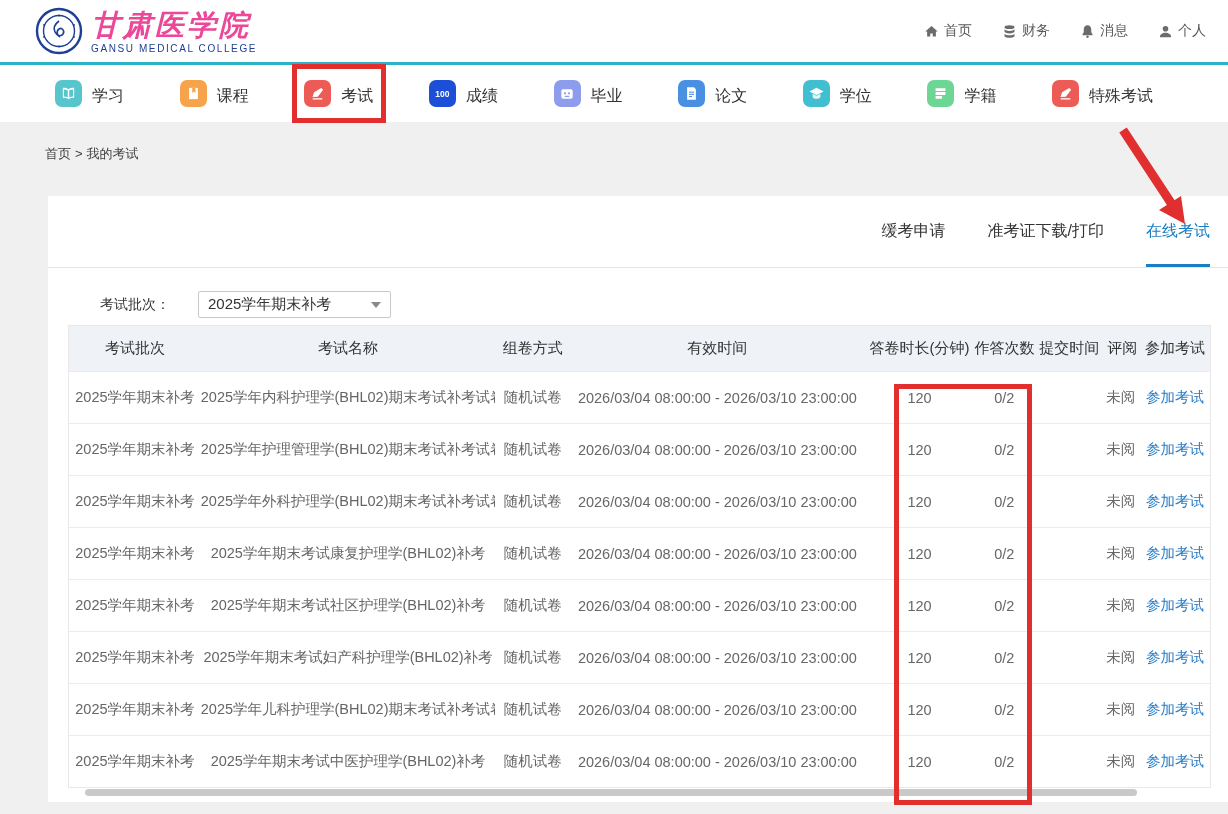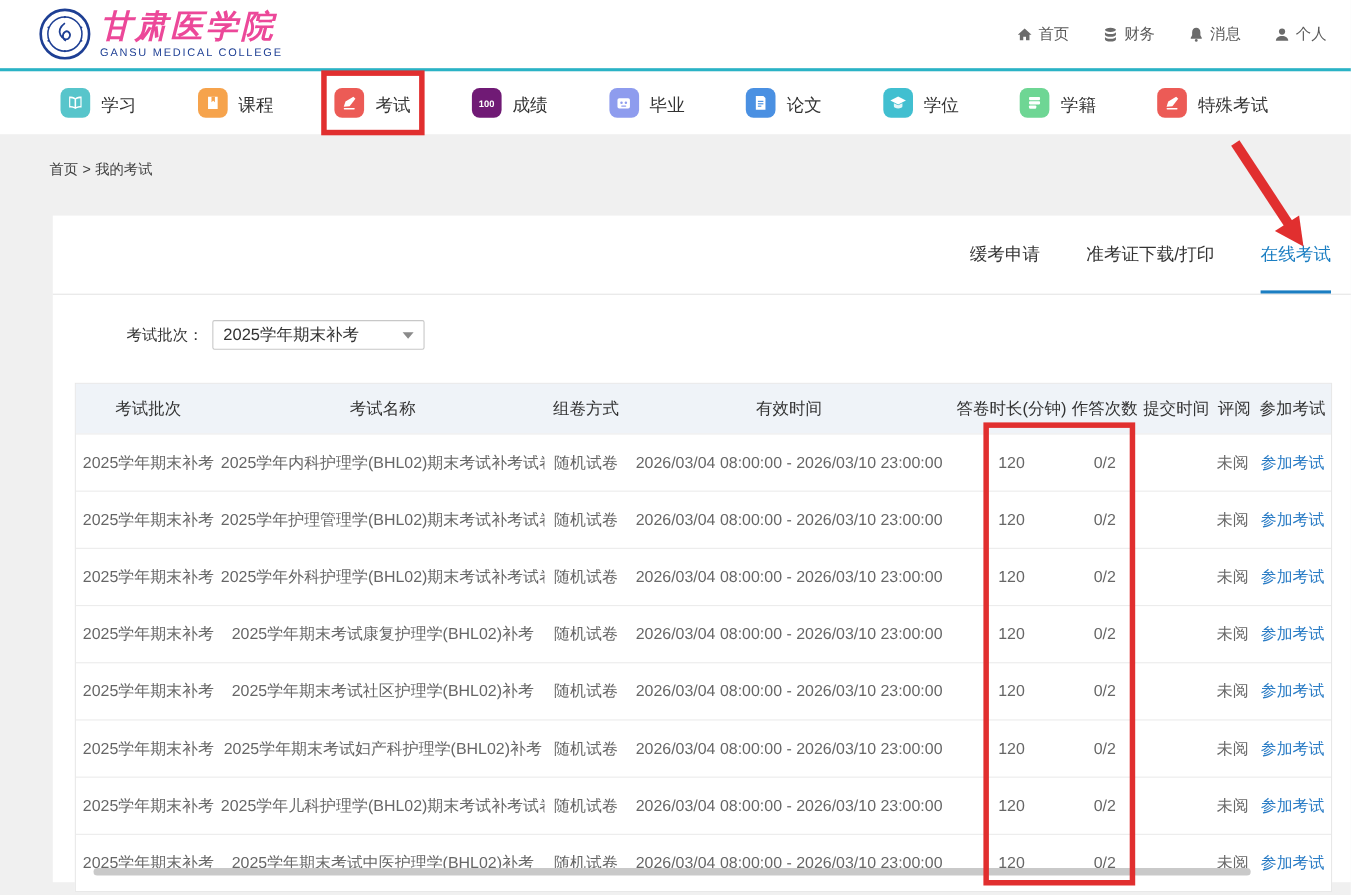--- a/index.html
+++ b/index.html
@@ -32,28 +32,28 @@
   
   .breadcrumb{position:absolute;left:45px;top:145px;font-size:13px;color:#404040;}
   .breadcrumb span{margin:0 4px;}
   
   .card{position:absolute;left:48px;top:196px;width:1180px;height:606px;background:#fff;}
   .tab-row{position:absolute;right:18px;top:0;height:71px;display:flex;align-items:center;gap:42px;}
   .tab{font-size:16px;color:#333;cursor:pointer;height:71px;display:flex;align-items:center;box-sizing:border-box;}
   .tab.active{color:#1b7ec2;border-bottom:3px solid #1b7ec2;padding-top:3px;}
   .tab-border{position:absolute;left:0;top:71px;width:1180px;height:1px;background:#e5e5e5;}
   
-  .filter-row{position:absolute;left:67px;top:95px;display:flex;align-items:center;}
+  .filter-row{position:absolute;left:52px;top:95px;display:flex;align-items:center;gap:20px;}
   .filter-label{font-size:14px;color:#333;margin-right:8px;}
   .select{width:193px;height:27px;border:1px solid #c8c8c8;border-radius:2px;background:#fff;
     display:flex;align-items:center;justify-content:space-between;padding:0 9px;box-sizing:border-box;cursor:pointer;}
   .select-value{font-size:15px;color:#333;}
   .select-caret{width:0;height:0;border-left:5px solid transparent;border-right:5px solid transparent;border-top:6px solid #8a8a8a;}
   
-  .exam-table{position:absolute;left:20px;top:152px;width:1143px;border:1px solid #e8e8e8;box-sizing:border-box;background:#fff;}
+  .exam-table{position:absolute;left:20px;top:129px;width:1143px;border:1px solid #e8e8e8;box-sizing:border-box;background:#fff;}
   .thead{display:flex;background:#eff3f8;height:45px;align-items:center;}
   .th{font-size:15px;color:#333;text-align:center;box-sizing:border-box;white-space:nowrap;overflow:hidden;}
   .tr{display:flex;height:51px;align-items:center;border-top:1px solid #ececec;}
   .td{font-size:14.5px;color:#666;text-align:center;box-sizing:border-box;white-space:nowrap;overflow:hidden;}
   .c0{width:132px;}.c1{width:295px;}.c2{width:75px;}.c3{width:295px;}
   .c4{width:110px;}.c5{width:60px;}.c6{width:70px;}.c7{width:36px;}.c8{width:70px;}
   .td.c7{text-align:left;padding-left:2px;padding-right:9px;}
   .td.link{color:#2a7cc5;cursor:pointer;}
   
   .hscroll-thumb{position:absolute;left:37px;top:593px;width:1052px;height:7px;border-radius:4px;background:#c9c9c9;cursor:pointer;}
@@ -138,21 +138,21 @@
     <span class="nicon" style="background:#ec5b56">
       <svg width="15" height="15" viewBox="0 0 24 24" fill="#fff">
           <path d="M4 17.5L6.5 10 18 3l3 3-8.5 11L4 17.5z"></path>
           <rect x="4" y="19.5" width="16" height="2" rx="1"></rect>
         </svg>
     </span>
     <span class="nav-label">考试</span>
     <div class="nav-redbox"></div>
   </div>
   <div class="nav-item">
-    <span class="nicon" style="background:#701a75">
+    <span class="nicon" style="background:#1d4ed8">
         <b>100</b>
       </span>
     <span class="nav-label">成绩</span>
   </div>
   <div class="nav-item">
     <span class="nicon" style="background:#8e9cee">
       <svg width="16" height="16" viewBox="0 0 24 24">
           <rect x="3.5" y="5" width="17" height="14" rx="2.5" fill="#fff"></rect>
           <circle cx="9" cy="11" r="1.7" fill="#8e9cee"></circle>
           <circle cx="15" cy="11" r="1.7" fill="#8e9cee"></circle>

